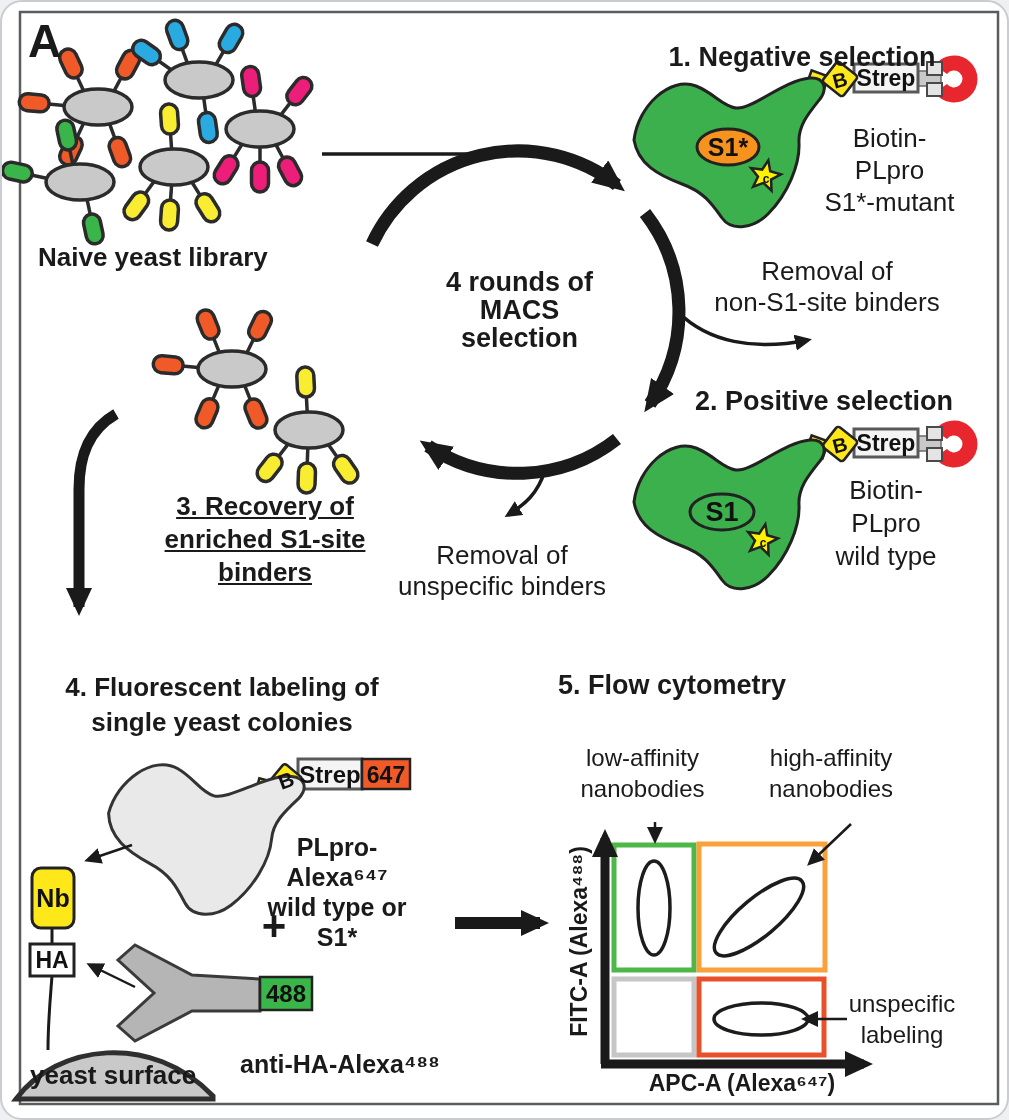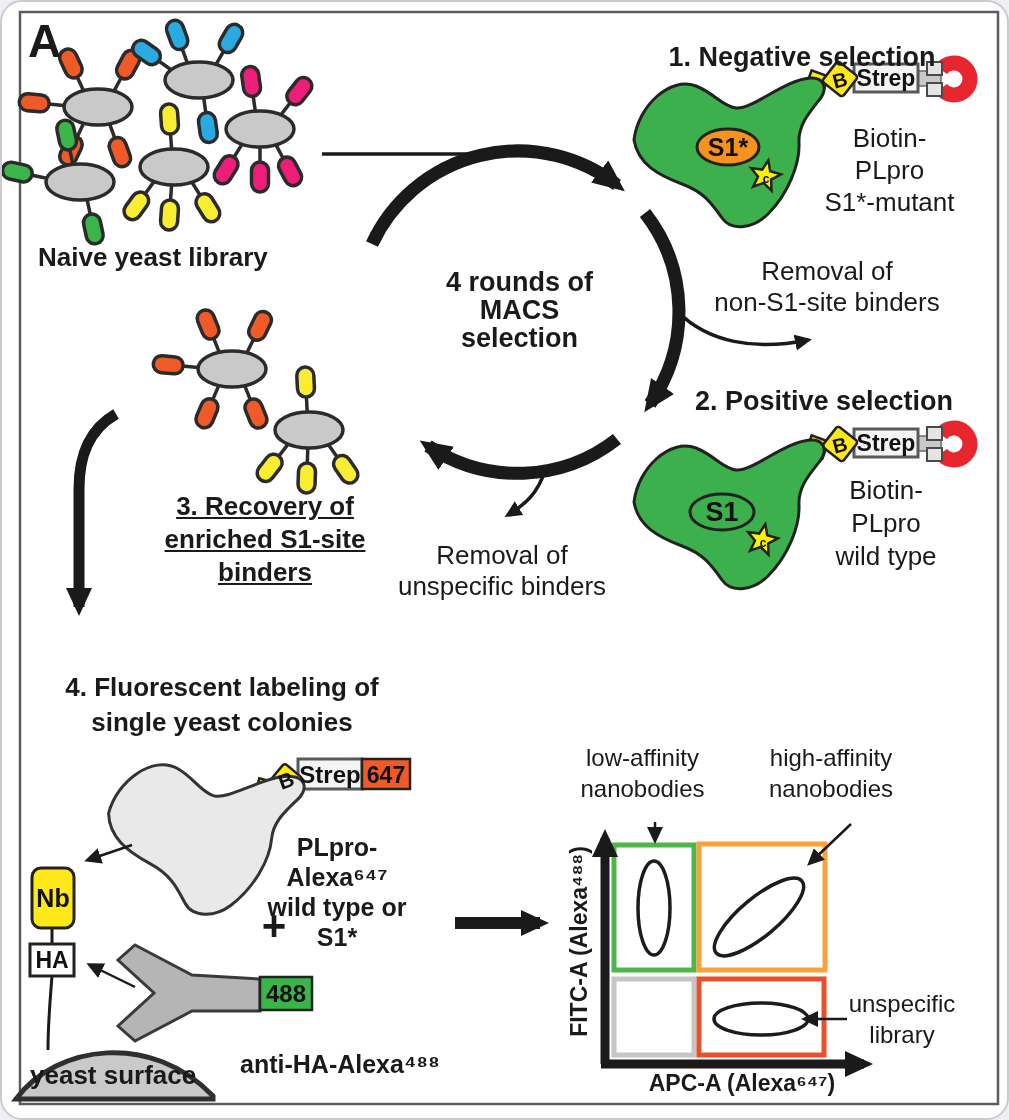--- a/index.html
+++ b/index.html
@@ -222,22 +222,23 @@
 binders</div>
 
 <div class="cap b ctr" style="left:44px; top:668px; width:352px; font-size:26px; line-height:35px;">4. Fluorescent labeling of
 single yeast colonies</div>
 <div class="cap b ctr" style="left:245px; top:830px; width:180px; font-size:25px; line-height:30px;">PLpro-Alexa⁶⁴⁷
 wild type or S1*</div>
 <div class="cap b ctr" style="left:252px; top:900px; width:40px; font-size:42px;">+</div>
 <div class="cap b" style="left:238px; top:1048px; font-size:25px;">anti-HA-Alexa⁴⁸⁸</div>
 <div class="cap b" style="left:28px; top:1058px; font-size:26px;">yeast surface</div>
 
+<div class="cap b ctr" style="left:545px; top:668px; width:250px; font-size:27px;">5. Flow cytometry</div>
 <div class="cap ctr" style="left:563px; top:740px; width:155px; font-size:24px; line-height:31px;">low-affinity
 nanobodies</div>
 <div class="cap ctr" style="left:750px; top:740px; width:158px; font-size:24px; line-height:31px;">high-affinity
 nanobodies</div>
 <div class="cap ctr" style="left:840px; top:986px; width:120px; font-size:24px; line-height:31px;">unspecific
-library</div>
+labeling</div>
 <div class="cap b ctr" style="left:630px; top:1068px; width:220px; font-size:23px;text-align:center;">APC-A (Alexa⁶⁴⁷)</div>
 <div class="vlabel">FITC-A (Alexa⁴⁸⁸)</div>
 
 </div>
 
 </body></html>

